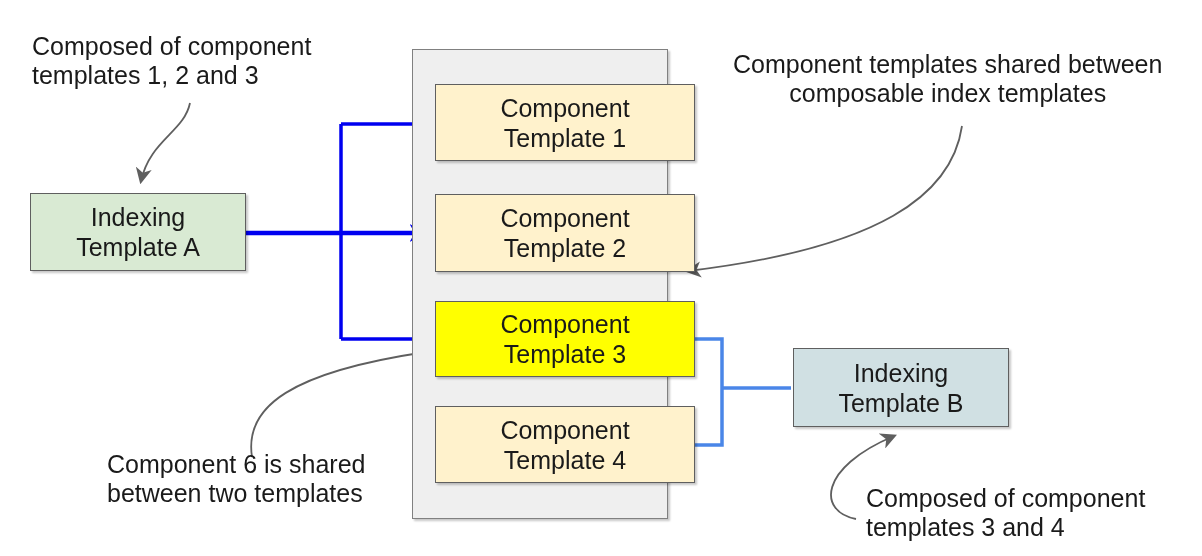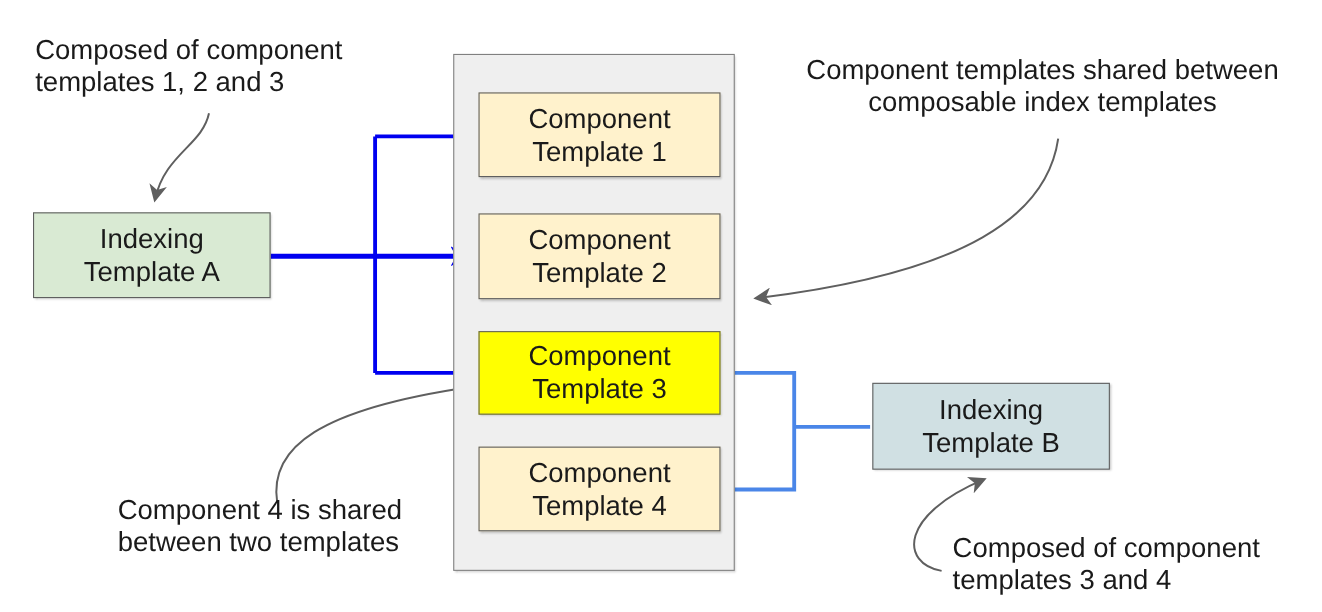--- a/index.html
+++ b/index.html
@@ -42,21 +42,21 @@
   }
   .group-box{
     position:absolute;
     left:412px;top:49px;width:256px;height:470px;
     background:var(--container-fill);
     border:1.5px solid var(--container-border);
     box-sizing:border-box;
     box-shadow:1.5px 1.5px 2px rgba(0,0,0,.22);
   }
   .component{
-    left:435px;width:220px;
+    left:435px;width:260px;
     background:var(--component-fill);
     border:1.5px solid var(--component-border);
   }
   .component.highlighted{background:var(--highlight-fill);}
   .ct1{top:84px;height:77px;}
   .ct2{top:194px;height:78px;}
   .ct3{top:301px;height:76px;}
   .ct4{top:406px;height:77px;}
   .indexing-a{
     left:30px;top:193px;width:216px;height:78px;
@@ -120,18 +120,18 @@
 
   <div class="node indexing-a">Indexing
 Template A</div>
   <div class="node indexing-b">Indexing
 Template B</div>
 
   <div class="annotation ann-tl">Composed of component
 templates 1, 2 and 3</div>
   <div class="annotation ann-tr">Component templates shared between
 composable index templates</div>
-  <div class="annotation ann-bl">Component 4 is shared
+  <div class="annotation ann-bl">Component 6 is shared
 between two templates</div>
   <div class="annotation ann-br">Composed of component
 templates 3 and 4</div>
 
 </div>
 
 </body></html>

